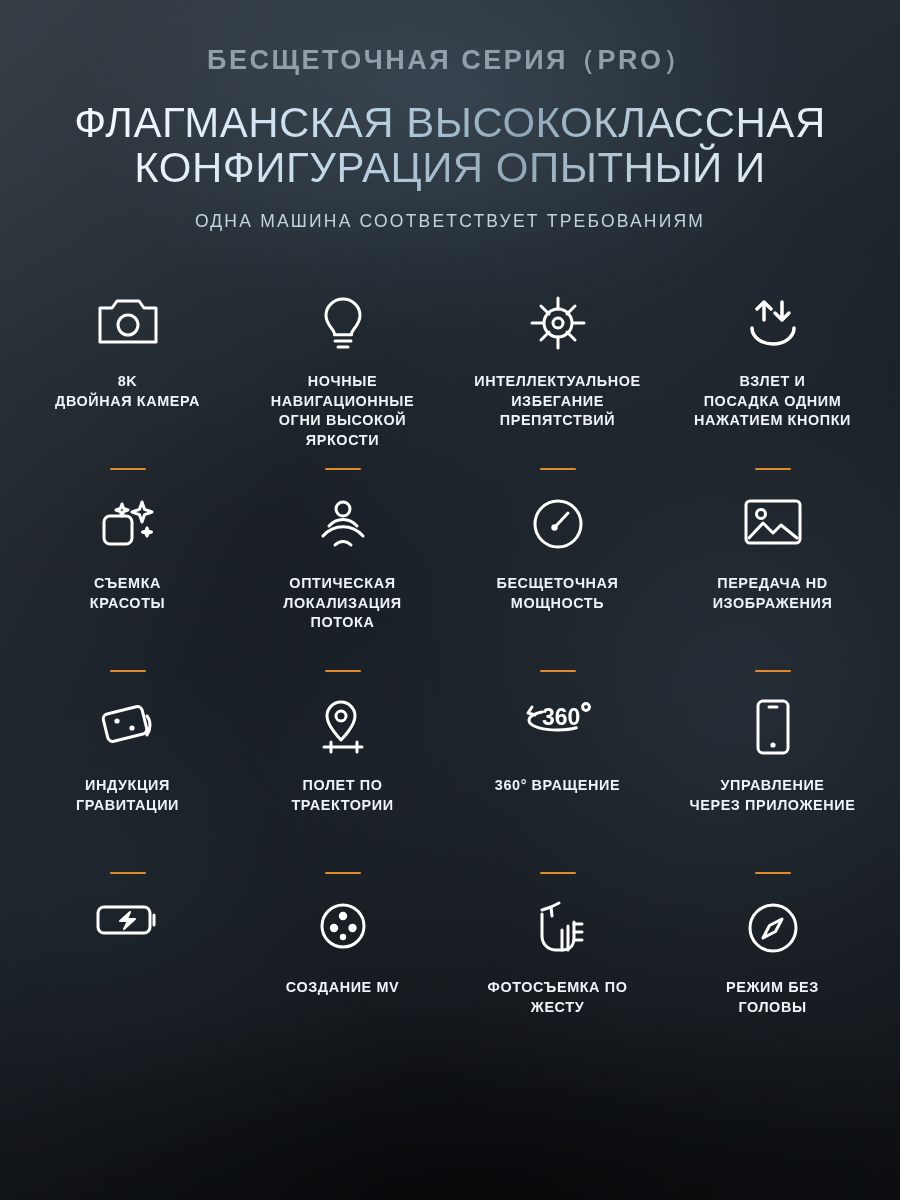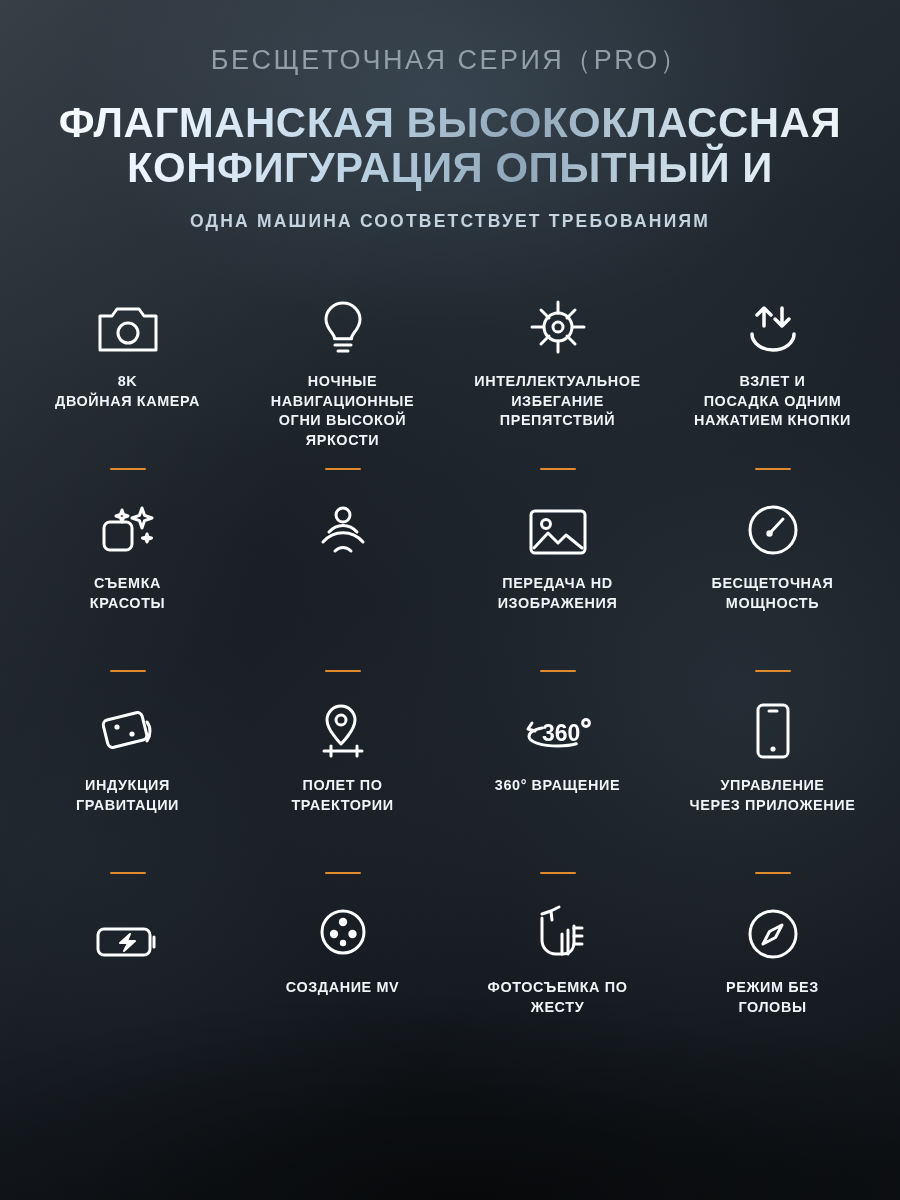--- a/index.html
+++ b/index.html
@@ -40,50 +40,50 @@
   .header {
     position: relative;
     z-index: 2;
     padding-top: 42px;
     text-align: center;
   }
 
   .eyebrow {
     font-size: 27px;
     letter-spacing: 2.5px;
-    font-weight: 400;
+    font-weight: 700;
     color: #9aa7b1;
     text-transform: uppercase;
     opacity: 0.92;
   }
 
   .headline {
     margin-top: 22px;
     font-size: 42px;
     line-height: 1.08;
-    font-weight: 700;
+    font-weight: 400;
     letter-spacing: 0.5px;
     text-transform: uppercase;
     padding: 0 42px;
     background: linear-gradient(100deg, #ffffff 0%, #eaf4ff 18%, #bcd3e4 40%, #8fa6b8 58%, #cfe0ec 76%, #ffffff 100%);
     -webkit-background-clip: text;
     background-clip: text;
     color: transparent;
     -webkit-text-fill-color: transparent;
     text-shadow: none;
   }
   .headline .line {
     display: block;
   }
 
   .subhead {
     margin-top: 20px;
     font-size: 17.5px;
     letter-spacing: 2.2px;
-    font-weight: 700;
+    font-weight: 400;
     color: #c3d3df;
     text-transform: uppercase;
   }
 
   .grid {
     position: relative;
     z-index: 2;
     margin-top: 44px;
     display: grid;
     grid-template-columns: repeat(4, 1fr);
@@ -96,21 +96,21 @@
     display: flex;
     flex-direction: column;
     align-items: center;
     padding-top: 18px;
   }
 
   .icon {
     width: 76px;
     height: 62px;
     display: flex;
-    align-items: flex-end;
+    align-items: flex-start;
     justify-content: center;
     color: #ffffff;
   }
   .icon svg {
     display: block;
     overflow: visible;
   }
 
   .label {
     margin-top: 16px;
@@ -223,46 +223,49 @@
 
     <div class="cell">
       <span class="icon">
         <svg width="60" height="56" viewBox="0 0 60 56" fill="none" stroke="#ffffff" stroke-width="3" stroke-linecap="round" stroke-linejoin="round">
           <circle cx="30" cy="13" r="7"></circle>
           <path d="M16 30c3.6-4.2 8.5-6.6 14-6.6S40.4 25.8 44 30"></path>
           <path d="M10 40c5.1-5.8 12.2-9.2 20-9.2S44.9 34.2 50 40"></path>
           <path d="M22 49c2.4-2.4 5-3.6 8-3.6S35.6 46.6 38 49"></path>
         </svg>
       </span>
+      <div class="label">ОПТИЧЕСКАЯ
+ЛОКАЛИЗАЦИЯ
+ПОТОКА</div>
+      <span class="divider"></span>
+    </div>
+
+    <div class="cell">
+      <span class="icon">
+        <svg width="56" height="56" viewBox="0 0 56 56" fill="none" stroke="#ffffff" stroke-width="3" stroke-linecap="round" stroke-linejoin="round">
+          <circle cx="28" cy="28" r="23"></circle>
+          <path d="M38 17L25 31"></path>
+          <circle cx="24.5" cy="31.5" r="3.2" fill="#ffffff" stroke="none"></circle>
+        </svg>
+      </span>
+      <div class="label">БЕСЩЕТОЧНАЯ
+МОЩНОСТЬ</div>
       <span class="divider"></span>
     </div>
 
     <div class="cell">
       <span class="icon">
         <svg width="62" height="52" viewBox="0 0 62 52" fill="none" stroke="#ffffff" stroke-width="3" stroke-linecap="round" stroke-linejoin="round">
           <rect x="4" y="5" width="54" height="42" rx="4"></rect>
           <circle cx="19" cy="18" r="4.5"></circle>
           <path d="M7 42l14-15 10 10 8-8 16 13"></path>
         </svg>
       </span>
       <div class="label">ПЕРЕДАЧА HD
 ИЗОБРАЖЕНИЯ</div>
-      <span class="divider"></span>
-    </div>
-
-    <div class="cell">
-      <span class="icon">
-        <svg width="56" height="56" viewBox="0 0 56 56" fill="none" stroke="#ffffff" stroke-width="3" stroke-linecap="round" stroke-linejoin="round">
-          <circle cx="28" cy="28" r="23"></circle>
-          <path d="M38 17L25 31"></path>
-          <circle cx="24.5" cy="31.5" r="3.2" fill="#ffffff" stroke="none"></circle>
-        </svg>
-      </span>
-      <div class="label">БЕСЩЕТОЧНАЯ
-МОЩНОСТЬ</div>
       <span class="divider"></span>
     </div>
 
     <div class="cell">
       <span class="icon">
         <svg width="62" height="56" viewBox="0 0 62 56" fill="none" stroke="#ffffff" stroke-width="3" stroke-linecap="round" stroke-linejoin="round">
           <rect x="8" y="12" width="40" height="28" rx="5" transform="rotate(-14 28 26)"></rect>
           <circle cx="20" cy="23" r="2.6" fill="#ffffff" stroke="none"></circle>
           <circle cx="35" cy="30" r="2.6" fill="#ffffff" stroke="none"></circle>
           <path d="M50 18c4 5 4 13 0 19"></path>

